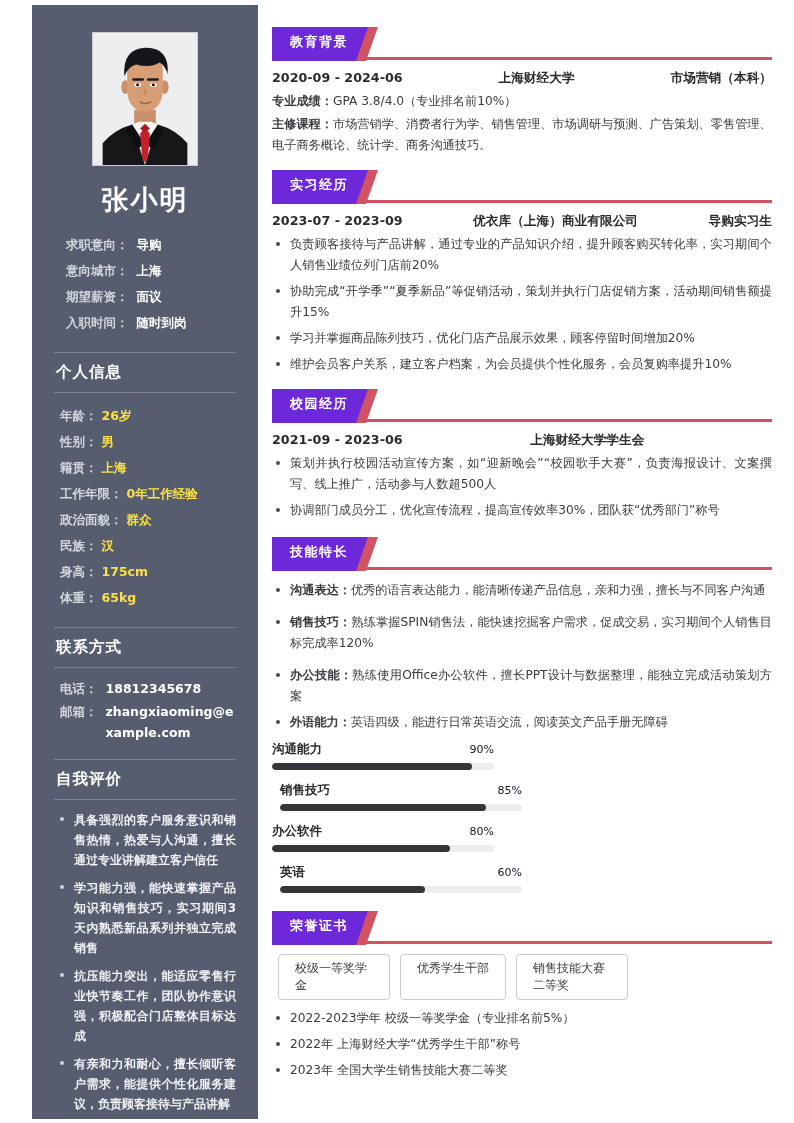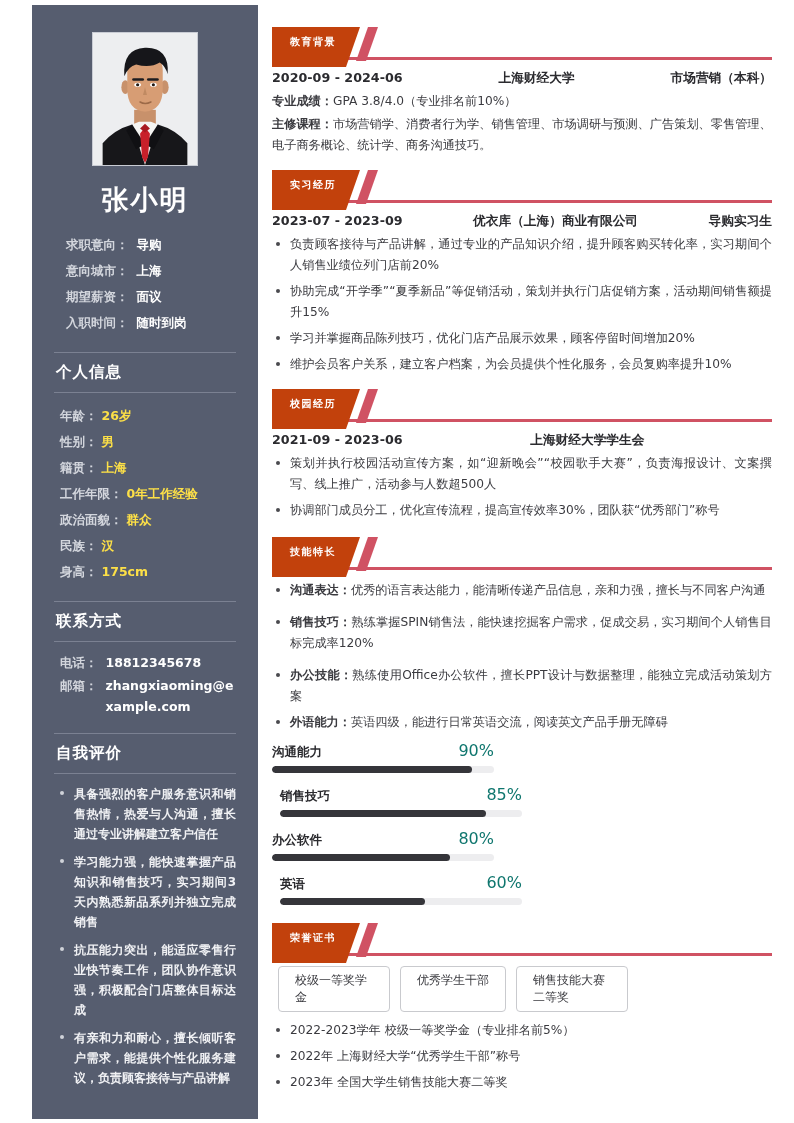--- a/index.html
+++ b/index.html
@@ -111,24 +111,24 @@
   }
   .sec { margin-bottom: 6px; }
   .sec-head {
     position: relative;
     height: 34px;
     margin-bottom: 9px;
   }
   .sec-head .tag {
     position: absolute;
     left: 0; top: 0;
-    height: 40px;
-    background: #c2410c;
+    height: 34px;
+    background: #6d28d9;
     color: #ffffff;
-    font-size: 10px;
+    font-size: 13px;
     font-weight: bold;
     letter-spacing: 1.5px;
     line-height: 30px;
     padding: 0 24px 0 18px;
     clip-path: polygon(0 0, 100% 0, calc(100% - 14px) 100%, 0 100%);
   }
   .sec-head .slash {
     position: absolute;
     top: 0; height: 34px; width: 22px;
   }
@@ -194,21 +194,21 @@
   }
   .bar-item:nth-child(even) { padding-right: 0; padding-left: 8px; }
   .bar-top {
     display: flex;
     justify-content: space-between;
     align-items: baseline;
     font-size: 12.5px;
     margin-bottom: 5px;
   }
   .bar-top .bn { font-weight: bold; color: #2b2b2f; }
-  .bar-top .bv { color: #0f766e; font-size: 16px; }
+  .bar-top .bv { color: #0f172a; font-size: 11px; }
   .bar-track {
     height: 7px;
     background: #ededef;
     border-radius: 4px;
     overflow: hidden;
   }
   .bar-fill {
     height: 100%;
     background: #35353a;
     border-radius: 4px;
@@ -303,20 +303,23 @@
       </div>
       <div class="info-row">
         <span class="k">政治面貌：</span><span class="v">群众</span>
       </div>
       <div class="info-row">
         <span class="k">民族：</span><span class="v">汉</span>
       </div>
       <div class="info-row">
         <span class="k">身高：</span><span class="v">175cm</span>
       </div>
+      <div class="info-row">
+        <span class="k">体重：</span><span class="v">65kg</span>
+      </div>
     </div>
 
     <div class="side-sec">
       <div class="side-sec-title">联系方式</div>
       <div class="contact-row">
         <span class="k">电话：</span>
           <span class="v">18812345678</span>
       </div>
       <div class="contact-row">
         <span class="k">邮箱：</span>

